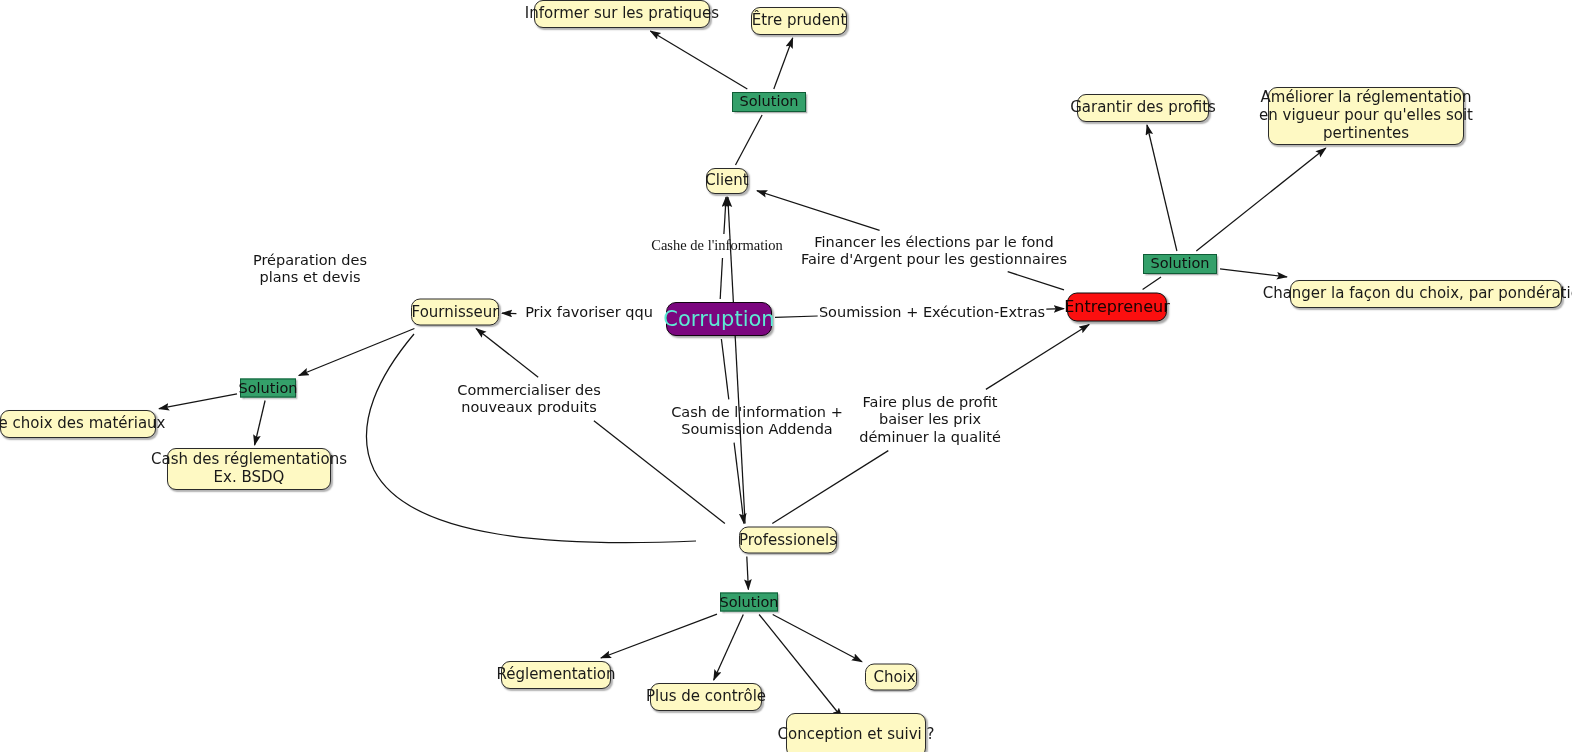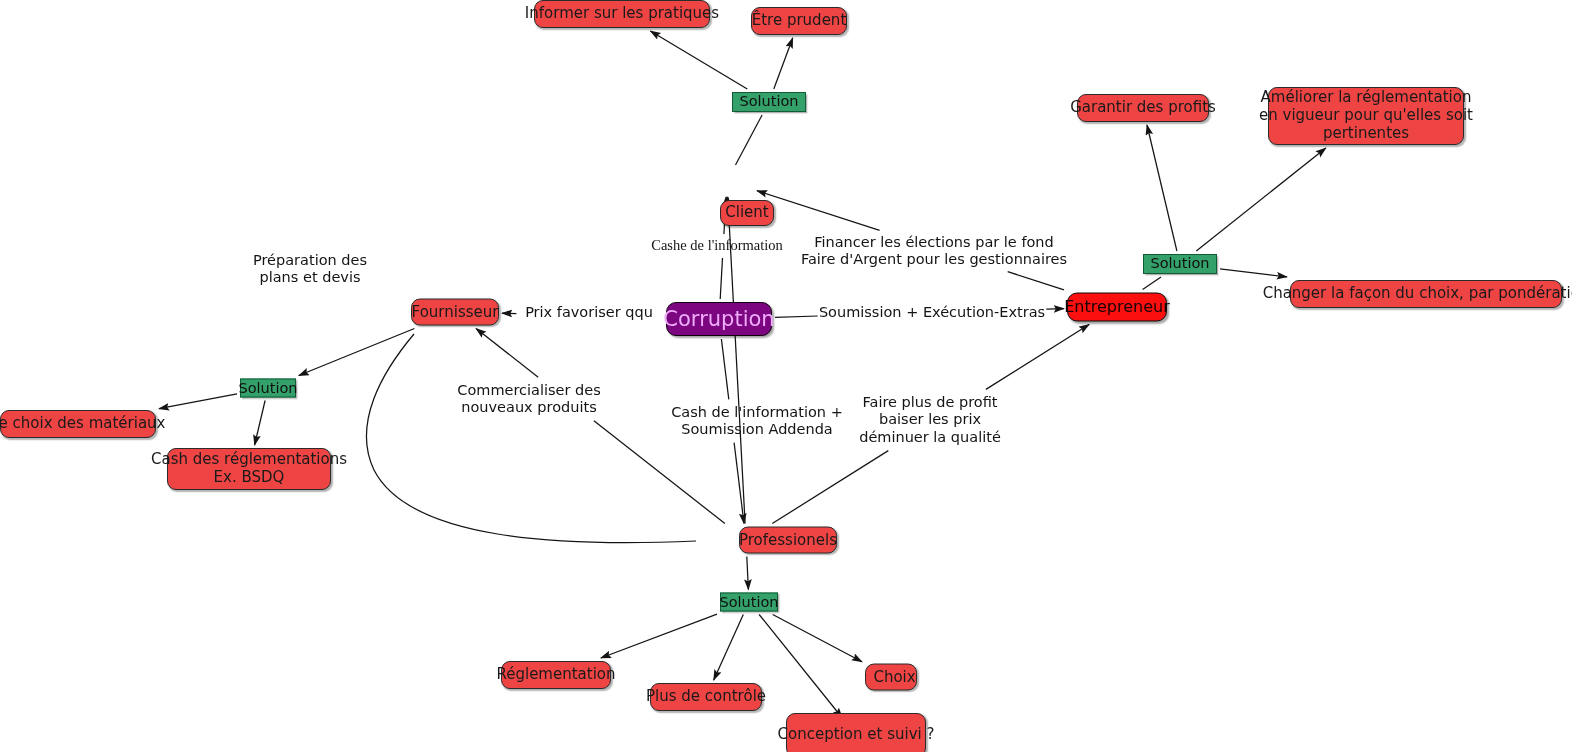--- a/index.html
+++ b/index.html
@@ -28,42 +28,42 @@
     box-sizing: border-box;
     display: flex;
     align-items: center;
     justify-content: center;
     text-align: center;
     white-space: pre;
     line-height: 1.18;
     transform: translate(-50%, -50%);
   }
   .node-concept {
-    background: #ef4444;
+    background: #fef9c3;
     border: 1.6px solid #2b2b2b;
     border-radius: 9px;
     color: #1a1a1a;
     font-size: 15px;
     padding: 4px 9px;
     box-shadow: 1.5px 1.5px 1.5px rgba(0,0,0,0.30);
   }
   .node-solution {
     background: #34a06a;
     border: 1.4px solid #0f5c36;
     color: #101010;
     font-size: 14.5px;
     padding: 1px 8px;
     border-radius: 0;
     box-shadow: 1.5px 1.5px 1.5px rgba(0,0,0,0.30);
   }
   .node-root {
     background: #7b067f;
     border: 1.8px solid #120312;
     border-radius: 10px;
-    color: #f0abfc;
+    color: #5eead4;
     font-size: 21px;
     padding: 4px 14px;
     box-shadow: 2px 2px 2px rgba(0,0,0,0.35);
   }
   .node-danger {
     background: #fb0f0f;
     border: 1.8px solid #0d0d0d;
     border-radius: 10px;
     color: #180404;
     font-size: 16px;
@@ -125,21 +125,21 @@
       </g>
   </svg>
   <div id="nodes-group">
       <div class="node node-concept" style="left: 622px; top: 14px; width: 176px; height: 28px;">Informer sur les pratiques</div>
       <div class="node node-concept" style="left: 799px; top: 21px; width: 96px; height: 28px;">Être prudent</div>
       <div class="node node-concept" style="left: 1143px; top: 108px; width: 132px; height: 28px;">Garantir des profits</div>
       <div class="node node-concept" style="left: 1366px; top: 116px; width: 196px; height: 58px;">Améliorer la réglementation
 en vigueur pour qu'elles soit
 pertinentes</div>
       <div class="node node-solution" style="left: 769px; top: 102px; width: 74px; height: 20px;">Solution</div>
-      <div class="node node-concept" style="left: 747px; top: 181px; width: 54px; height: 26px; margin-top: 32px;">Client</div>
+      <div class="node node-concept" style="left: 727px; top: 181px; width: 42px; height: 26px;">Client</div>
       <div class="node node-solution" style="left: 1180px; top: 264px; width: 74px; height: 20px;">Solution</div>
       <div class="node node-concept" style="left: 1426px; top: 294px; width: 272px; height: 28px;">Changer la façon du choix, par pondération</div>
       <div class="node node-concept" style="left: 455px; top: 312px; width: 88px; height: 27px;">Fournisseur</div>
       <div class="node node-root" style="left: 719px; top: 319px; width: 106px; height: 34px;">Corruption</div>
       <div class="node node-danger" style="left: 1117px; top: 307px; width: 100px; height: 29px;">Entrepreneur</div>
       <div class="node node-solution" style="left: 268px; top: 388px; width: 56px; height: 19px;">Solution</div>
       <div class="node node-concept" style="left: 78px; top: 424px; width: 156px; height: 28px;">Le choix des matériaux</div>
       <div class="node node-concept" style="left: 249px; top: 469px; width: 164px; height: 42px;">Cash des réglementations
 Ex. BSDQ</div>
       <div class="node node-concept" style="left: 788px; top: 540px; width: 98px; height: 27px;">Professionels</div>

